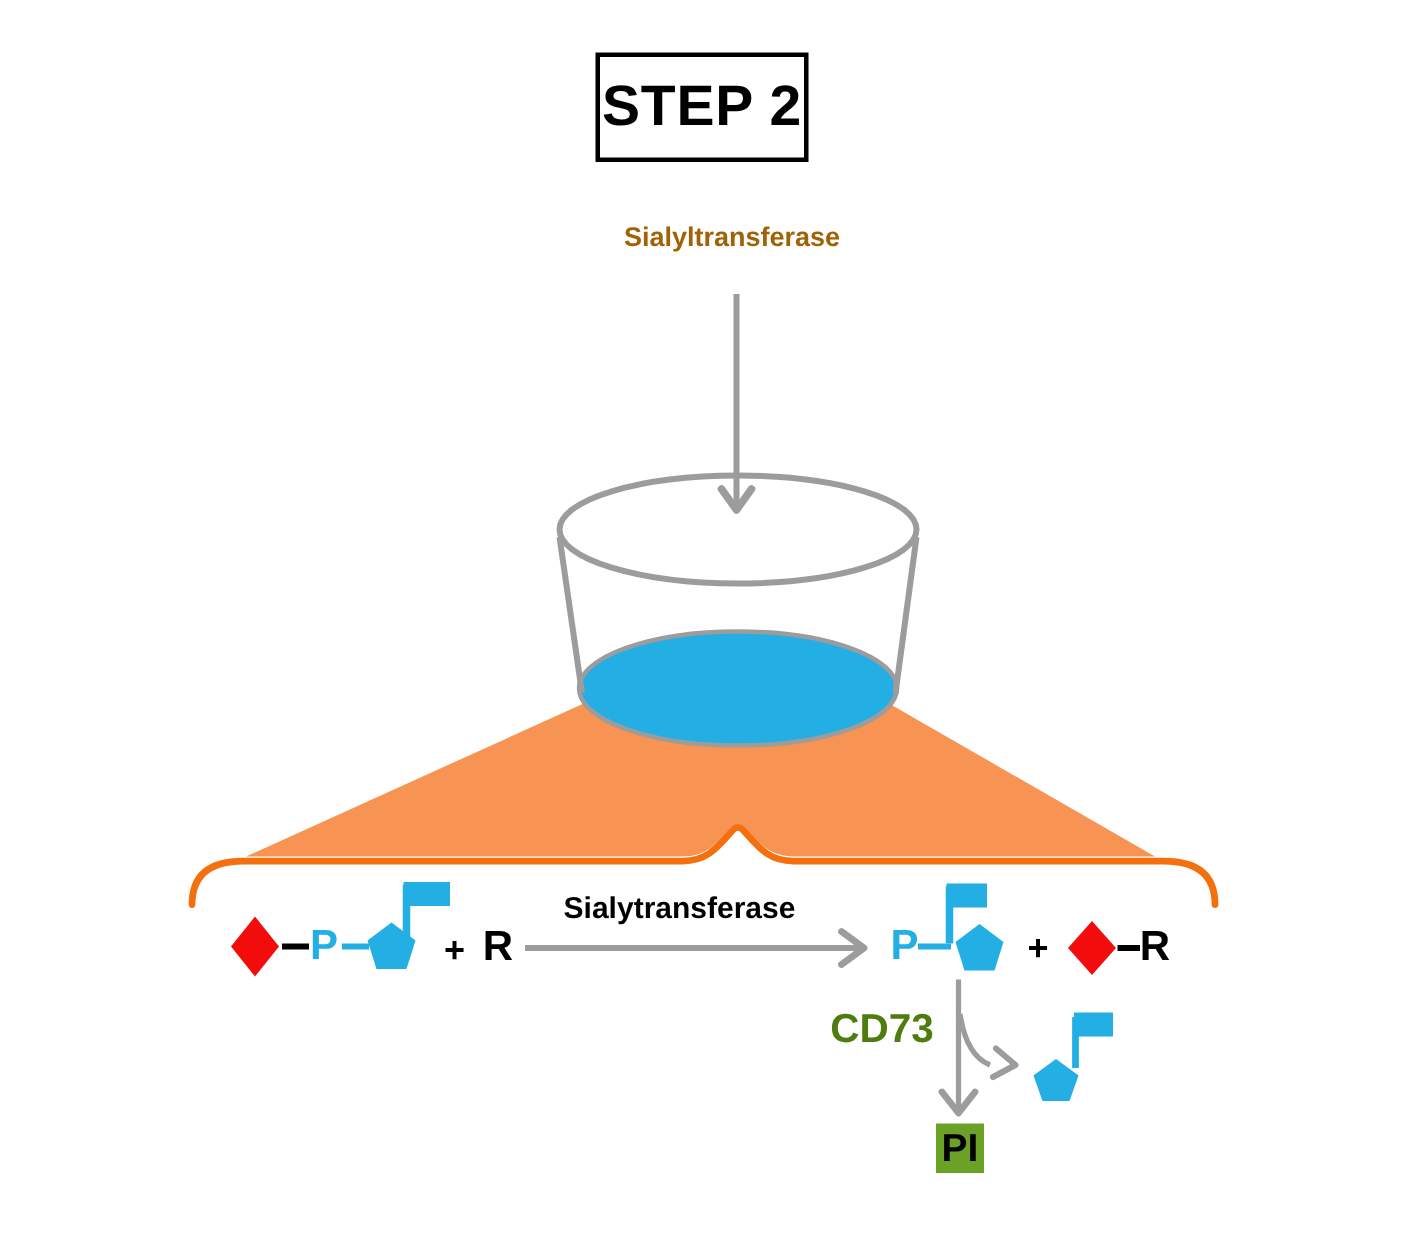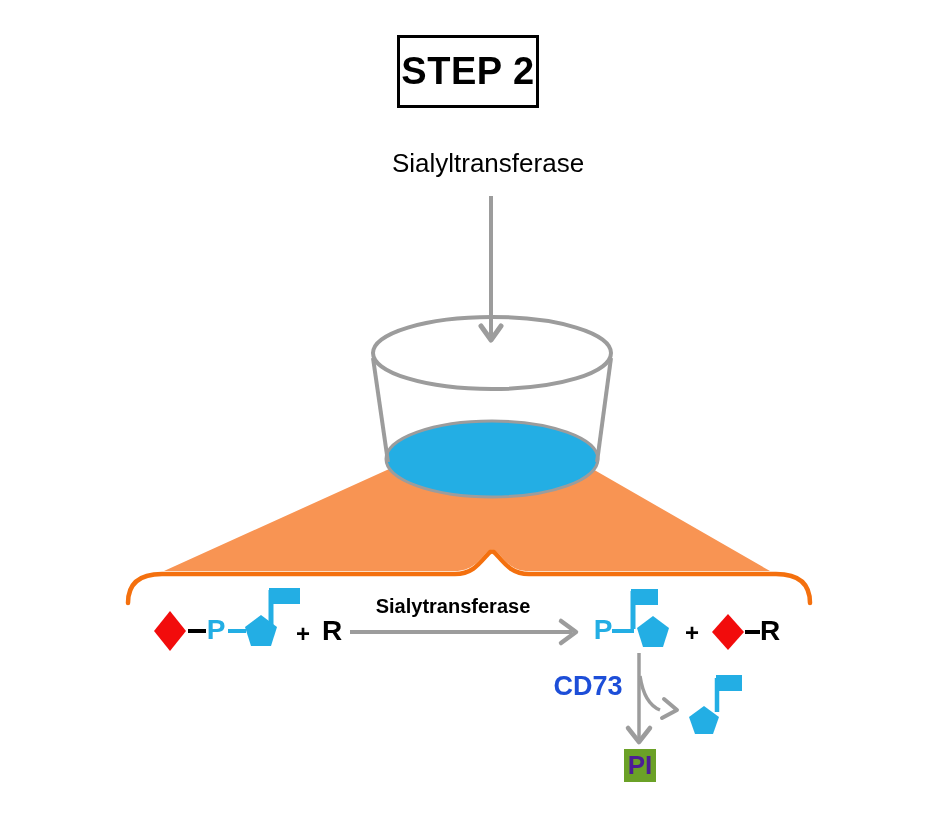--- a/index.html
+++ b/index.html
@@ -9,40 +9,40 @@
   }
   .layer { position:absolute; left:0; top:0; }
   .step-box {
     position:absolute; left:397px; top:35px; width:142px; height:73px;
     border:3px solid #000; box-sizing:border-box;
     display:flex; align-items:center; justify-content:center;
     font-size:38px; font-weight:700; color:#000; letter-spacing:0.5px;
   }
   .enzyme-top {
     position:absolute; left:488px; top:148px; transform:translateX(-50%);
-    font-size:26px; font-weight:400; color:#000000; white-space:nowrap;
+    font-size:18px; font-weight:700; color:#a16207; white-space:nowrap;
   }
   .arrow-label {
     position:absolute; left:453px; top:595px; transform:translateX(-50%);
     font-size:20px; font-weight:700; color:#000; white-space:nowrap;
   }
   .sym {
     position:absolute; transform:translate(-50%,-50%);
     font-weight:700; white-space:nowrap; line-height:1;
   }
   .p-label  { color:#23AEE4; font-size:28px; }
   .r-label  { color:#000;    font-size:28px; }
   .plus     { color:#000;    font-size:24px; }
   .cd73 {
     position:absolute; left:588px; top:686px; transform:translate(-50%,-50%);
-    font-size:27px; font-weight:700; color:#1d4ed8; white-space:nowrap;
+    font-size:27px; font-weight:700; color:#4d7c0f; white-space:nowrap;
   }
   .pi-box {
     position:absolute; left:624px; top:749px; width:32px; height:33px;
-    background:#6BA127; color:#4c1d95;
+    background:#6BA127; color:#000000;
     display:flex; align-items:center; justify-content:center;
     font-size:26px; font-weight:700;
   }
 </style>
 </head>
 <body>
 
 <div class="canvas">
 
   <svg class="layer" width="938" height="834" viewBox="0 0 938 834">

